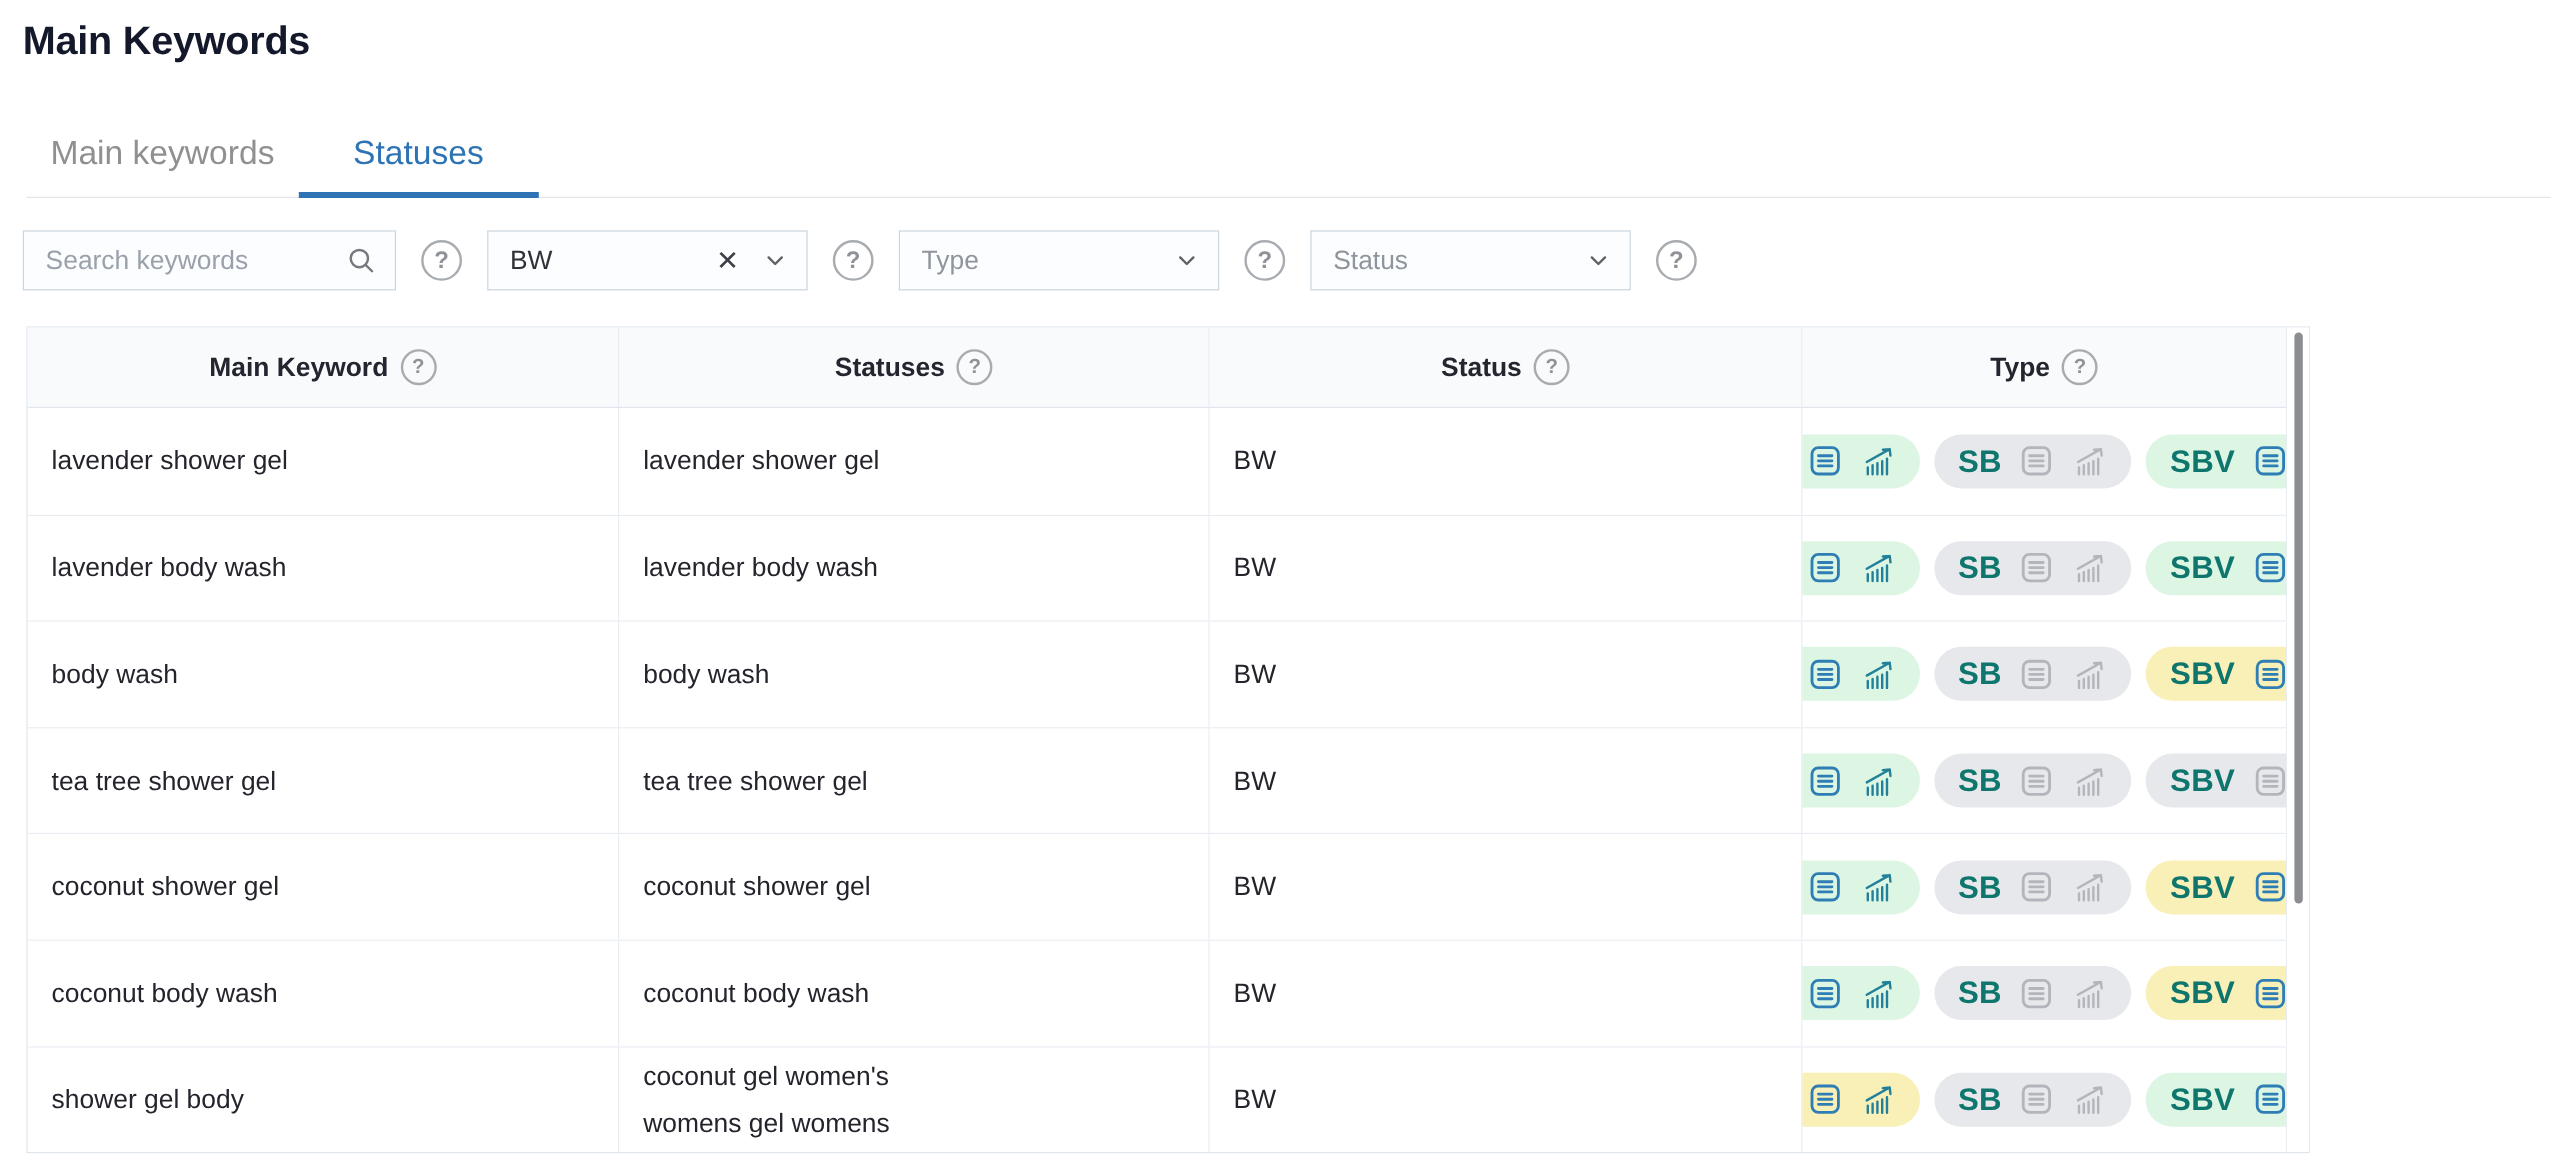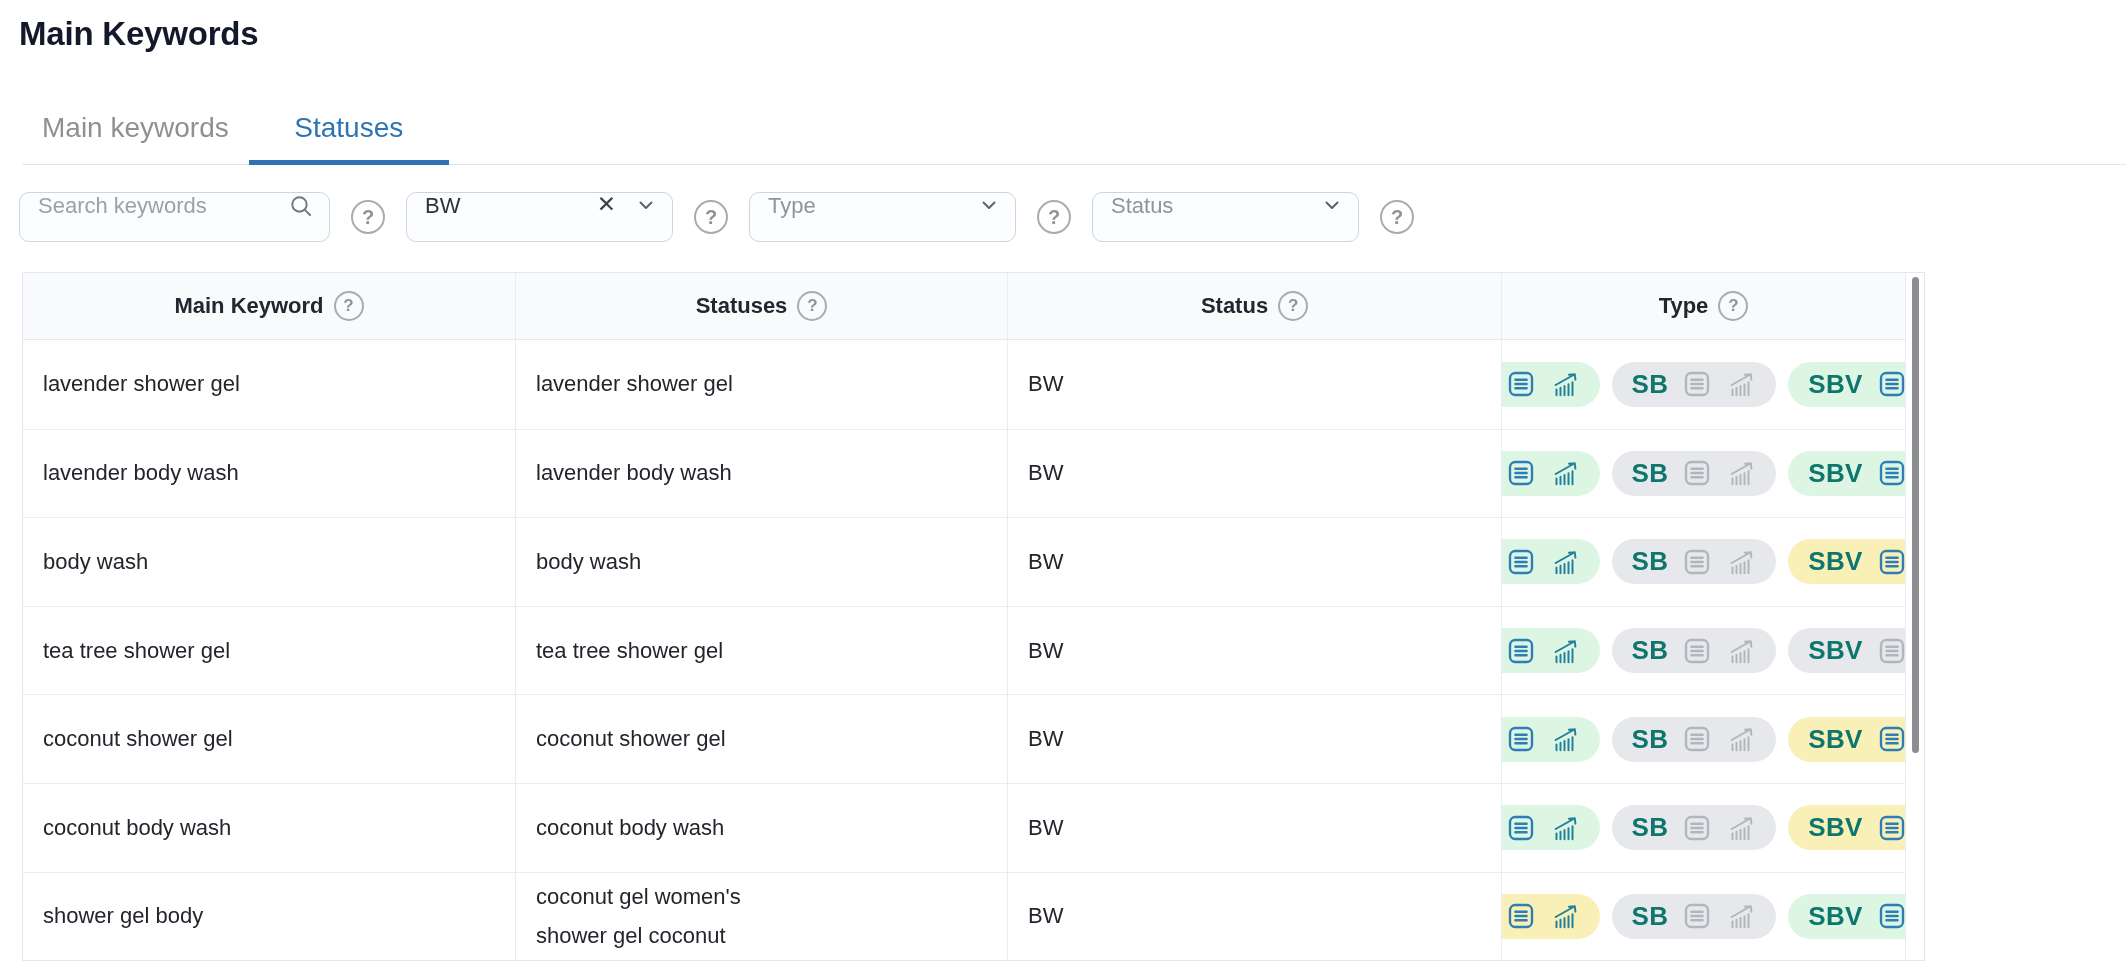--- a/index.html
+++ b/index.html
@@ -31,22 +31,22 @@
   .tab{
     font-size:28px;color:#8f9092;padding:0 20px 20px 20px;cursor:pointer;white-space:nowrap;
   }
   .tab.active{
     color:var(--accent);width:200px;text-align:center;padding:0 0 16px 0;
     border-bottom:5px solid var(--accent);margin-bottom:-1px;
   }
   
   .filters{display:flex;align-items:center;gap:21px;margin:27px 0 0 19px;}
   .field{
-    height:50px;border:1px solid #cbd5de;border-radius:10px;background:#fcfdfe;
-    display:flex;align-items:flex-start;
+    height:50px;border:1px solid #cbd5de;border-radius:0;background:#fcfdfe;
+    display:flex;align-items:center;
   }
   .field.search{width:311px;padding:0 14px 0 18px;}
   .field.search input{
     border:none;outline:none;background:transparent;flex:1;min-width:0;
     font-size:22px;color:#2e3138;font-family:inherit;padding:0;
   }
   .field.search input::placeholder{color:#9aa1ab;}
   .field.select{width:267px;padding:0 14px 0 18px;gap:8px;}
   .sel-val{flex:1;font-size:22px;color:#2e3138;}
   .sel-val.placeholder{color:#8f959d;}
@@ -558,21 +558,21 @@
             </span>
           </div>
         </div>
         <div class="tr">
           <div class="td">
             <span>shower gel body</span>
           </div>
           <div class="td">
             <div class="kw-lines">
               <div>coconut gel women's</div>
-              <div>shower gel coconut</div>
+              <div>womens gel womens</div>
             </div>
           </div>
           <div class="td family">
             <span>BW</span>
           </div>
           <div class="td badges">
             <span class="pill state-yellow">
               <span class="blabel">SP</span>
               <span class="bicon doc">
                 <svg viewBox="0 0 24 24" fill="none">

